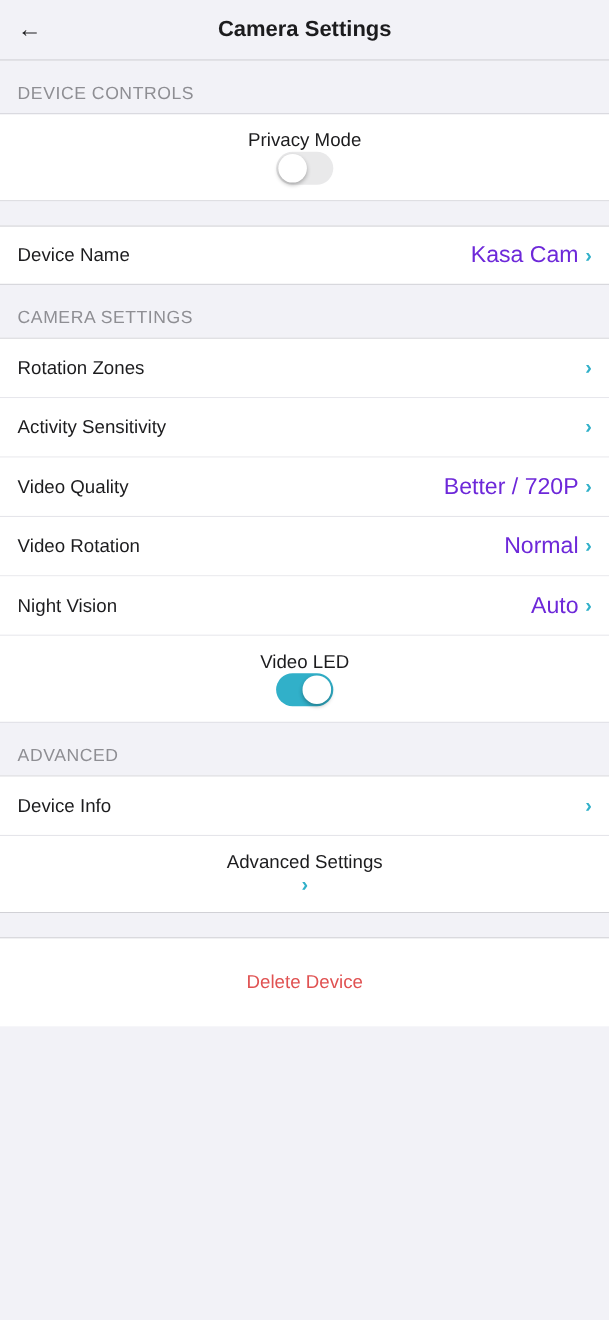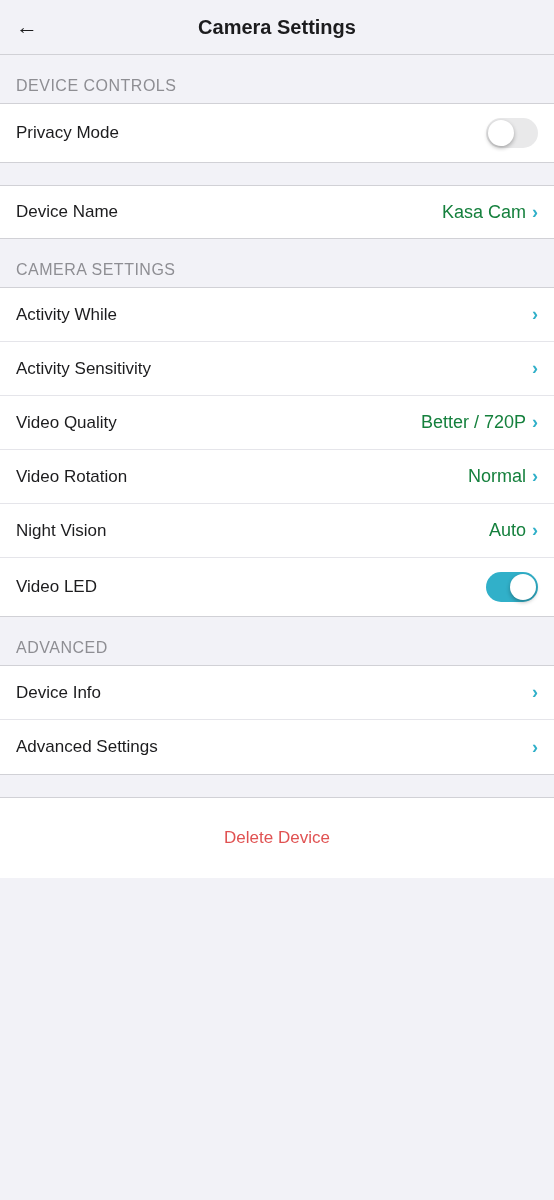--- a/index.html
+++ b/index.html
@@ -68,36 +68,37 @@
       justify-content: space-between;
       padding: 14px 16px;
       border-bottom: 1px solid #e5e5ea;
       background: #fff;
       cursor: pointer;
       min-height: 54px;
     }
 
     .list-item:last-child {
       border-bottom: none;
+      flex-direction: column;
     }
 
     .list-item-label {
       font-size: 17px;
       color: #1c1c1e;
     }
 
     .list-item-right {
       display: flex;
       align-items: center;
       gap: 6px;
     }
 
     .list-item-value {
-      font-size: 18px;
-      color: #15803d;
+      font-size: 21px;
+      color: #6d28d9;
     }
 
     .chevron {
       color: #31b0c9;
       font-size: 18px;
       font-weight: 600;
     }
 
     
     .toggle {
@@ -218,21 +219,21 @@
     <span class="list-item-value">Kasa Cam</span>
     <span class="chevron">›</span>
   </div>
 </div>
 
 <div class="section">
   <div class="section-label">Camera Settings</div>
   <div class="list-container">
 
     <div class="list-item">
-      <span class="list-item-label">Activity While</span>
+      <span class="list-item-label">Rotation Zones</span>
       <div class="list-item-right">
         <span class="chevron">›</span>
       </div>
     </div>
 
     <div class="list-item">
       <span class="list-item-label">Activity Sensitivity</span>
       <div class="list-item-right">
         <span class="chevron">›</span>
       </div>

